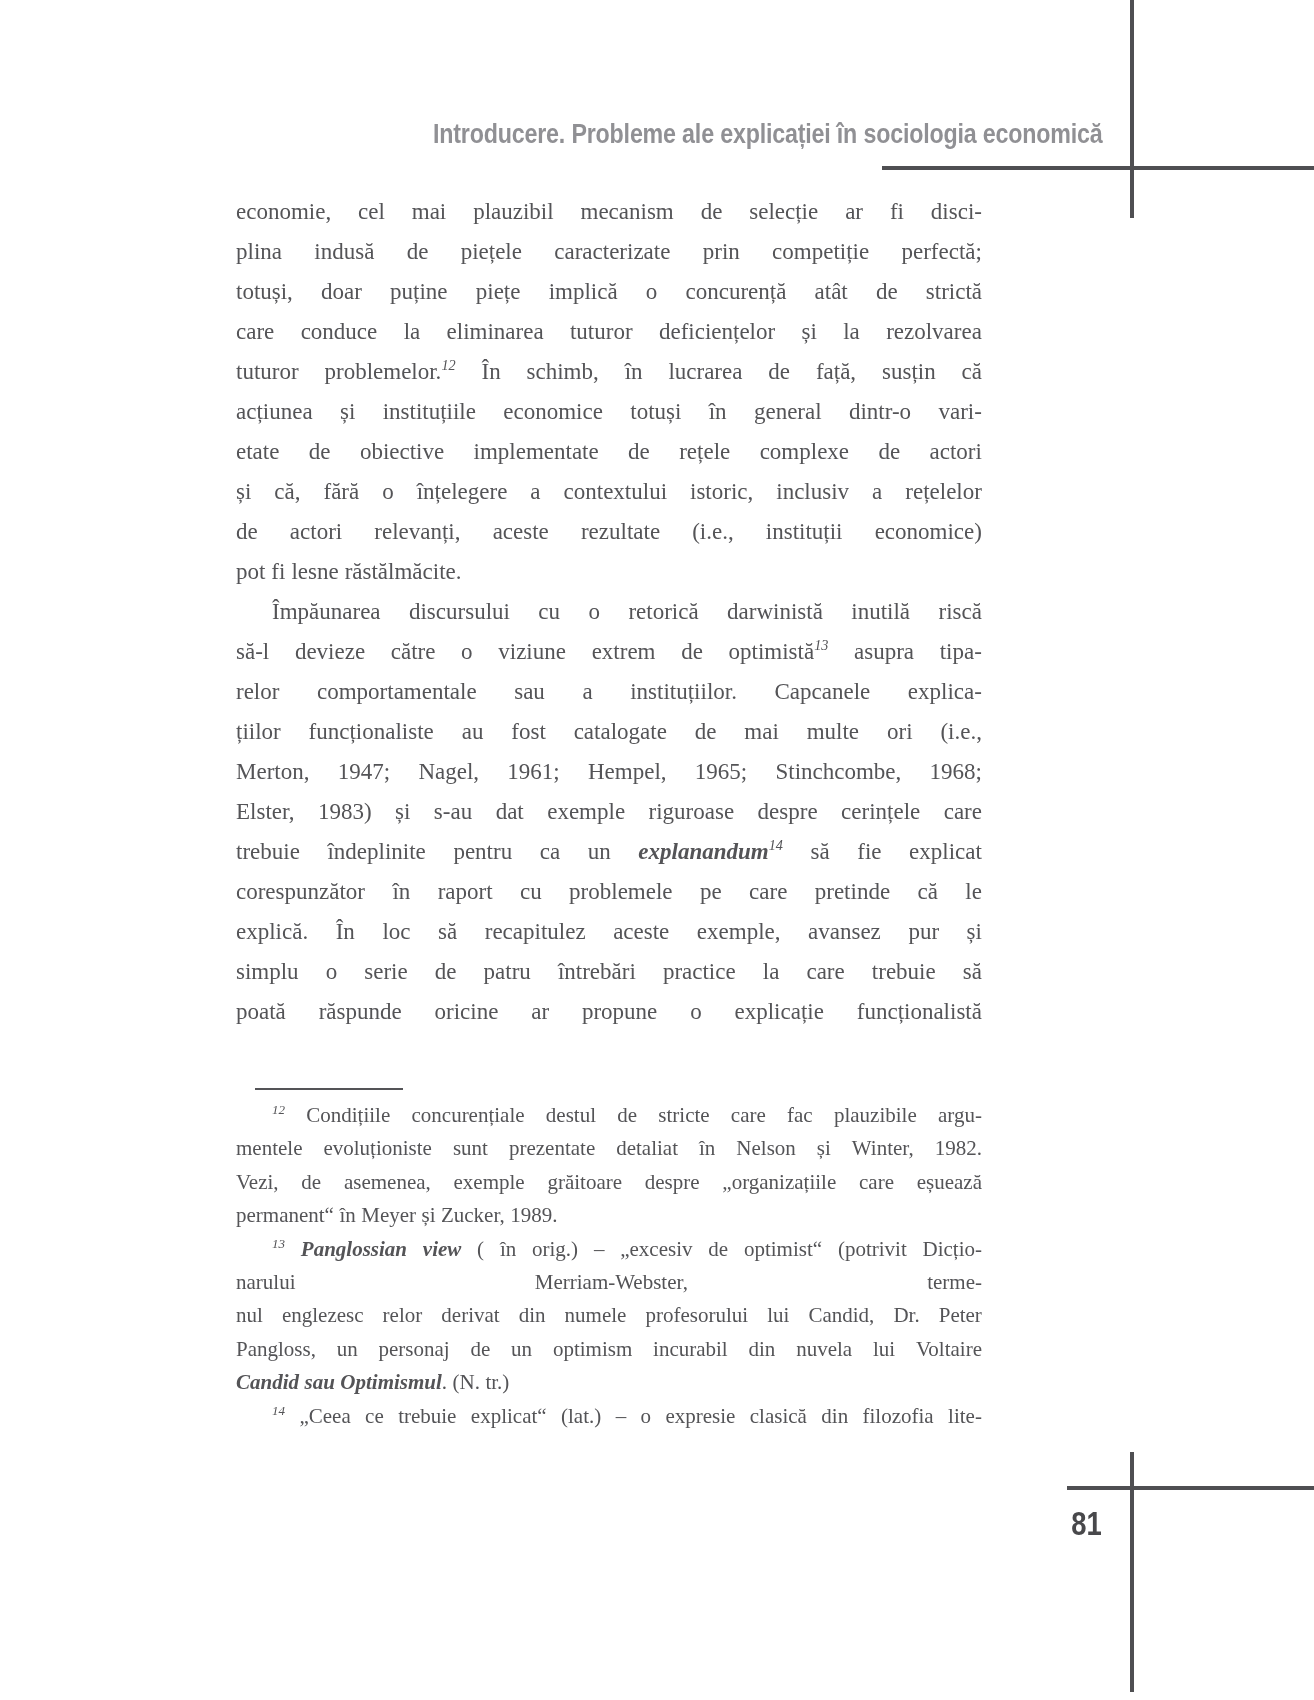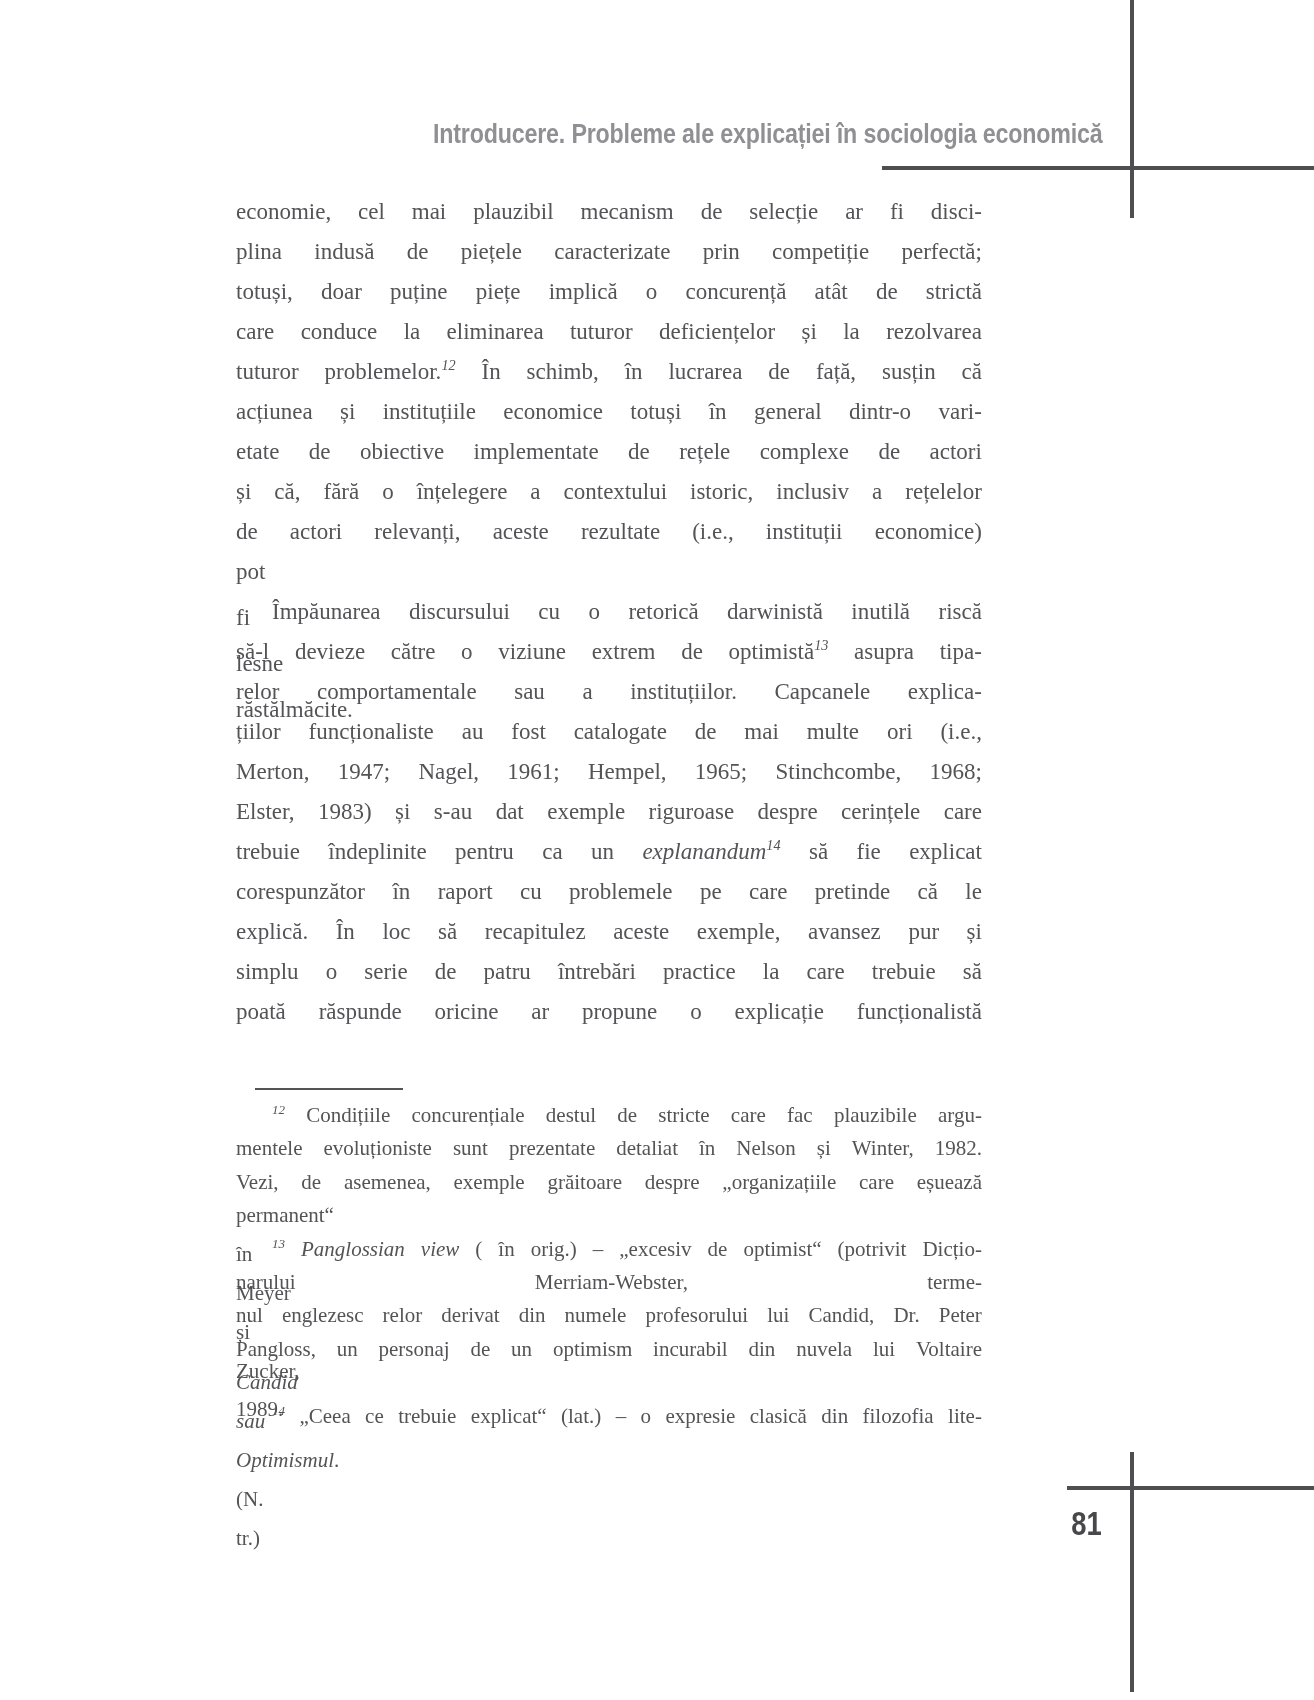--- a/index.html
+++ b/index.html
@@ -33,23 +33,23 @@
     background:var(--body-text,#545457);
   }
 
   .fncol {
     position:absolute; left:236px; top:1099px; width:746px;
     font-size:21px; color:var(--body-text,#545457);
   }
   .fncol .tline { height:33.4px; line-height:33.4px; }
 
   .tline { display:flex; justify-content:space-between; align-items:baseline; }
-  .tline.last { justify-content:flex-start; gap:0.26em;flex-direction:column; }
+  .tline.last { justify-content:flex-start; gap:0.26em; }
   .tline sup { font-size:0.62em; line-height:0;font-style:italic; }
-  .tline i { font-style:italic; }
+  .tline i { font-style:italic;font-weight:bold; }
   .w { white-space:nowrap; }
 
   .pagenum {
     position:absolute; top:1507px; right:212px;
     font-family:"Liberation Sans", sans-serif; font-weight:bold;
     font-size:33px; line-height:1; color:var(--pagenum,#48484b);
     transform:scaleX(0.83); transform-origin:100% 50%;
   }
 </style>
 </head>

